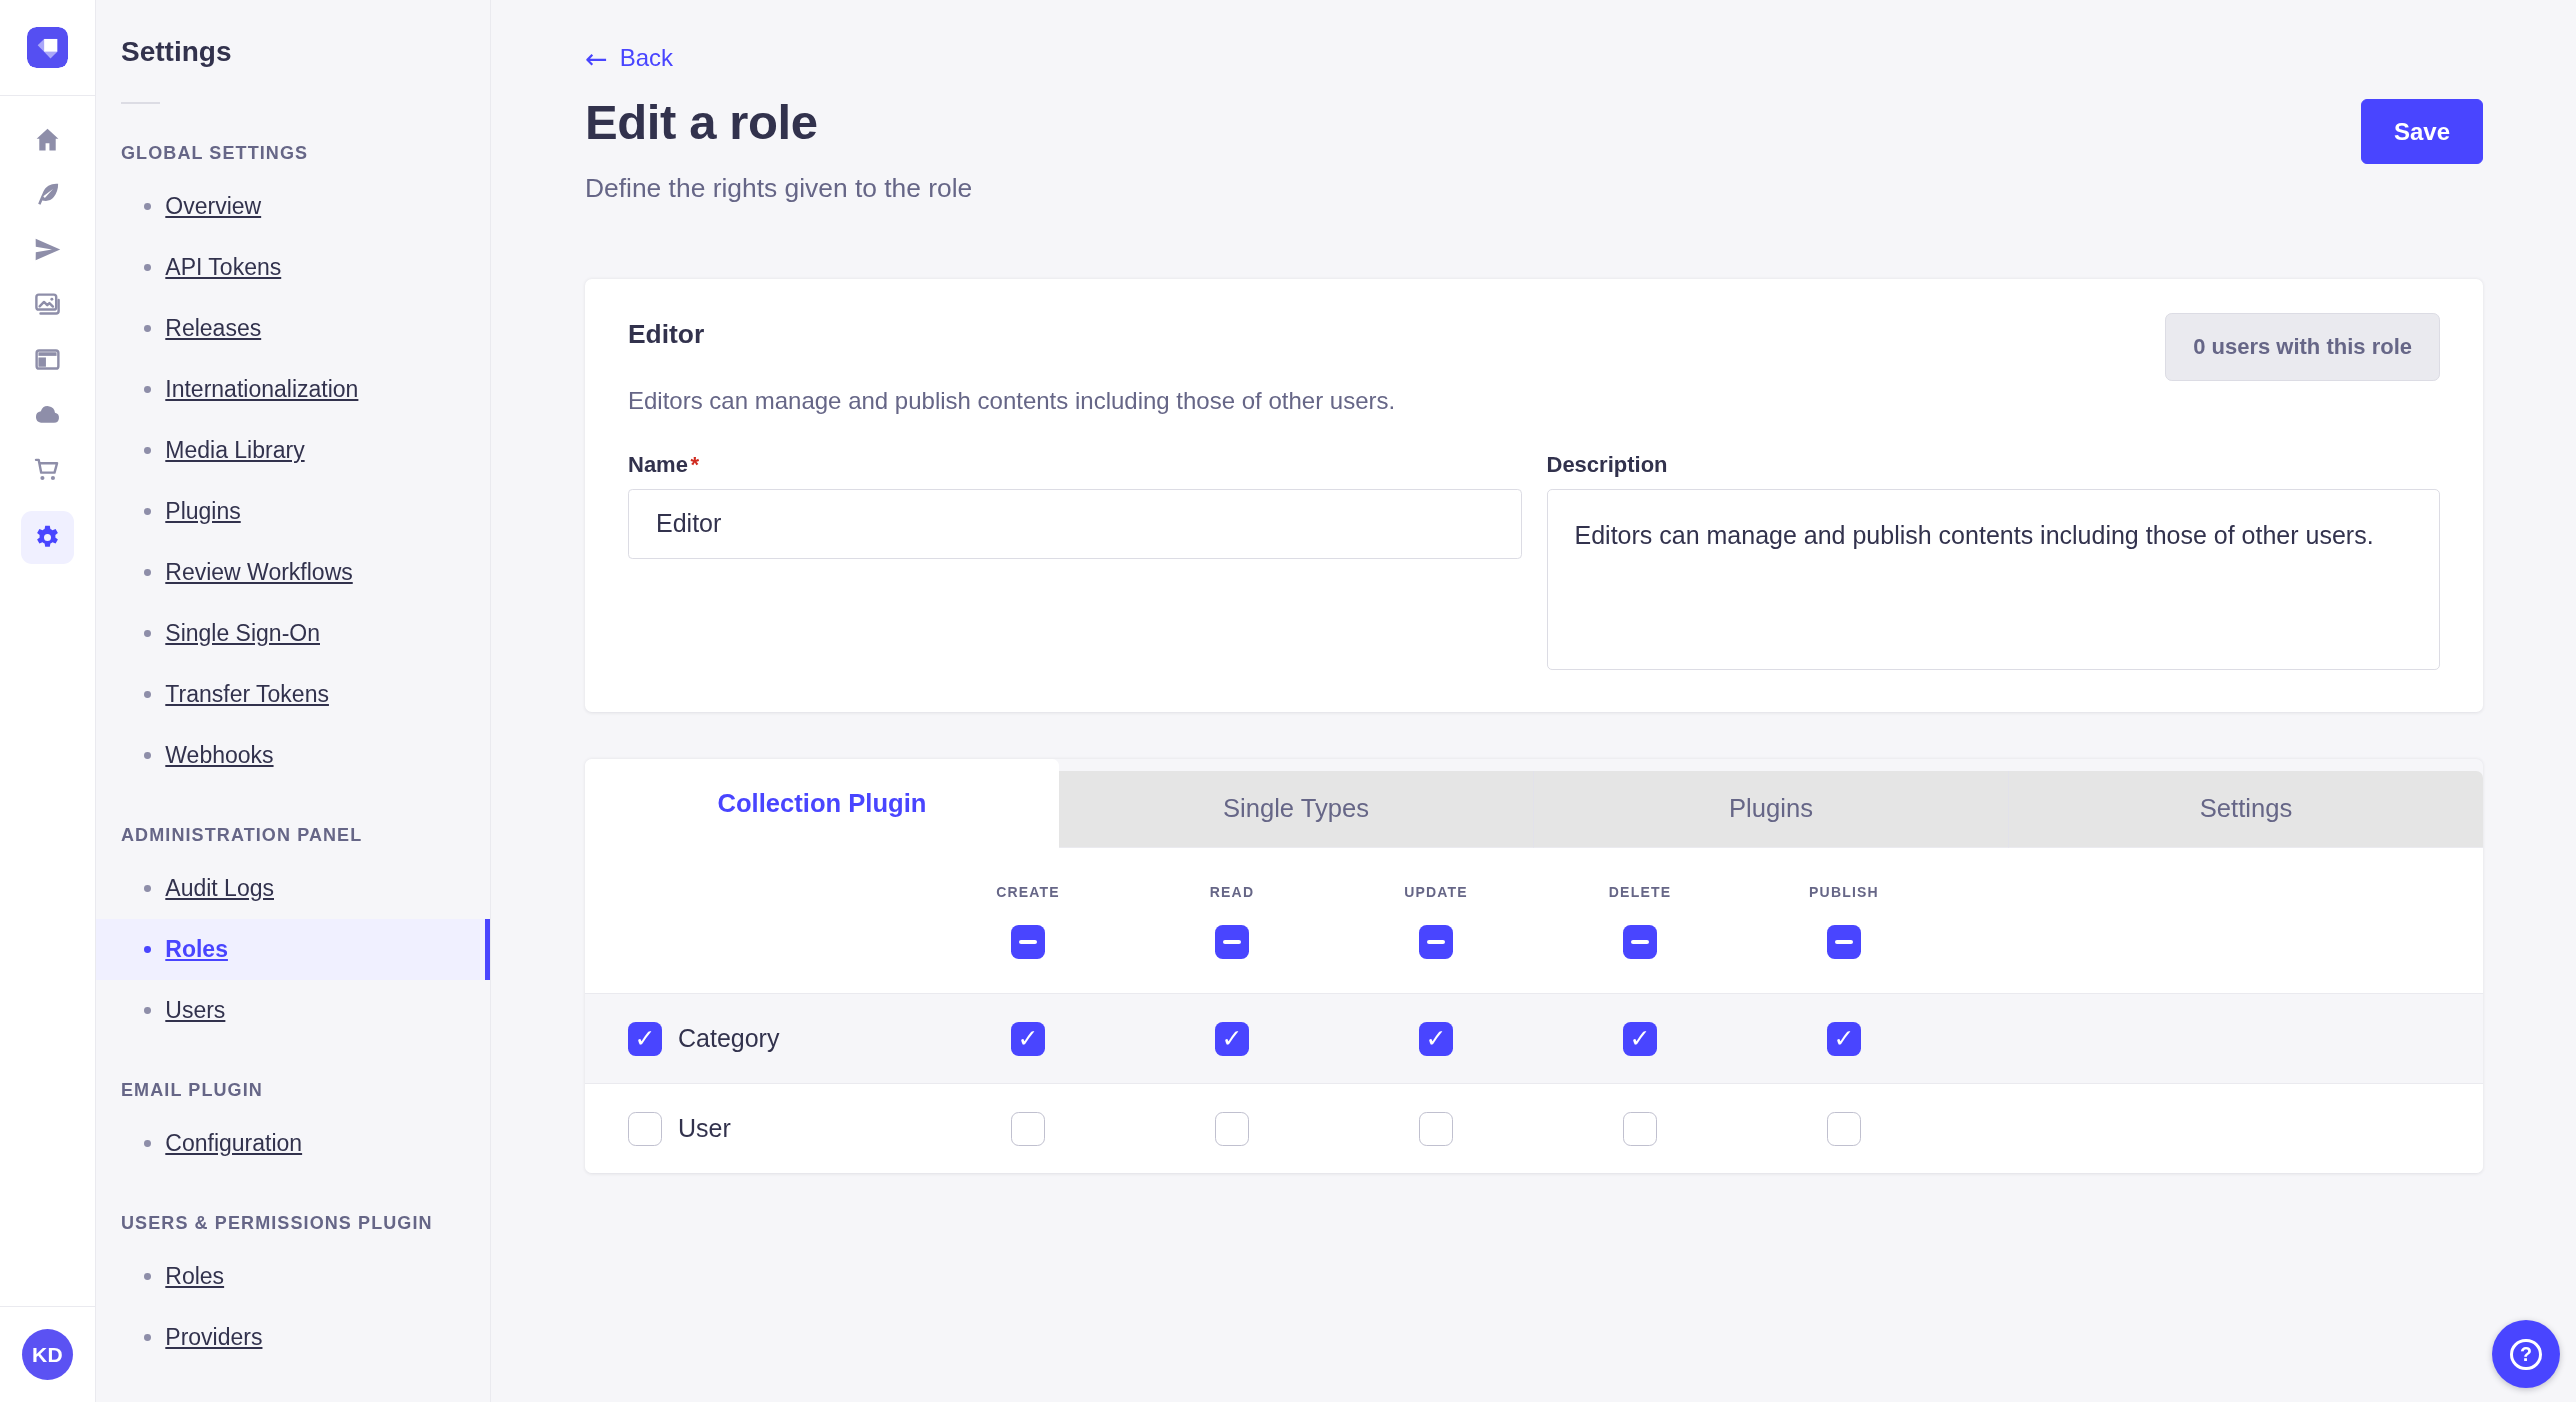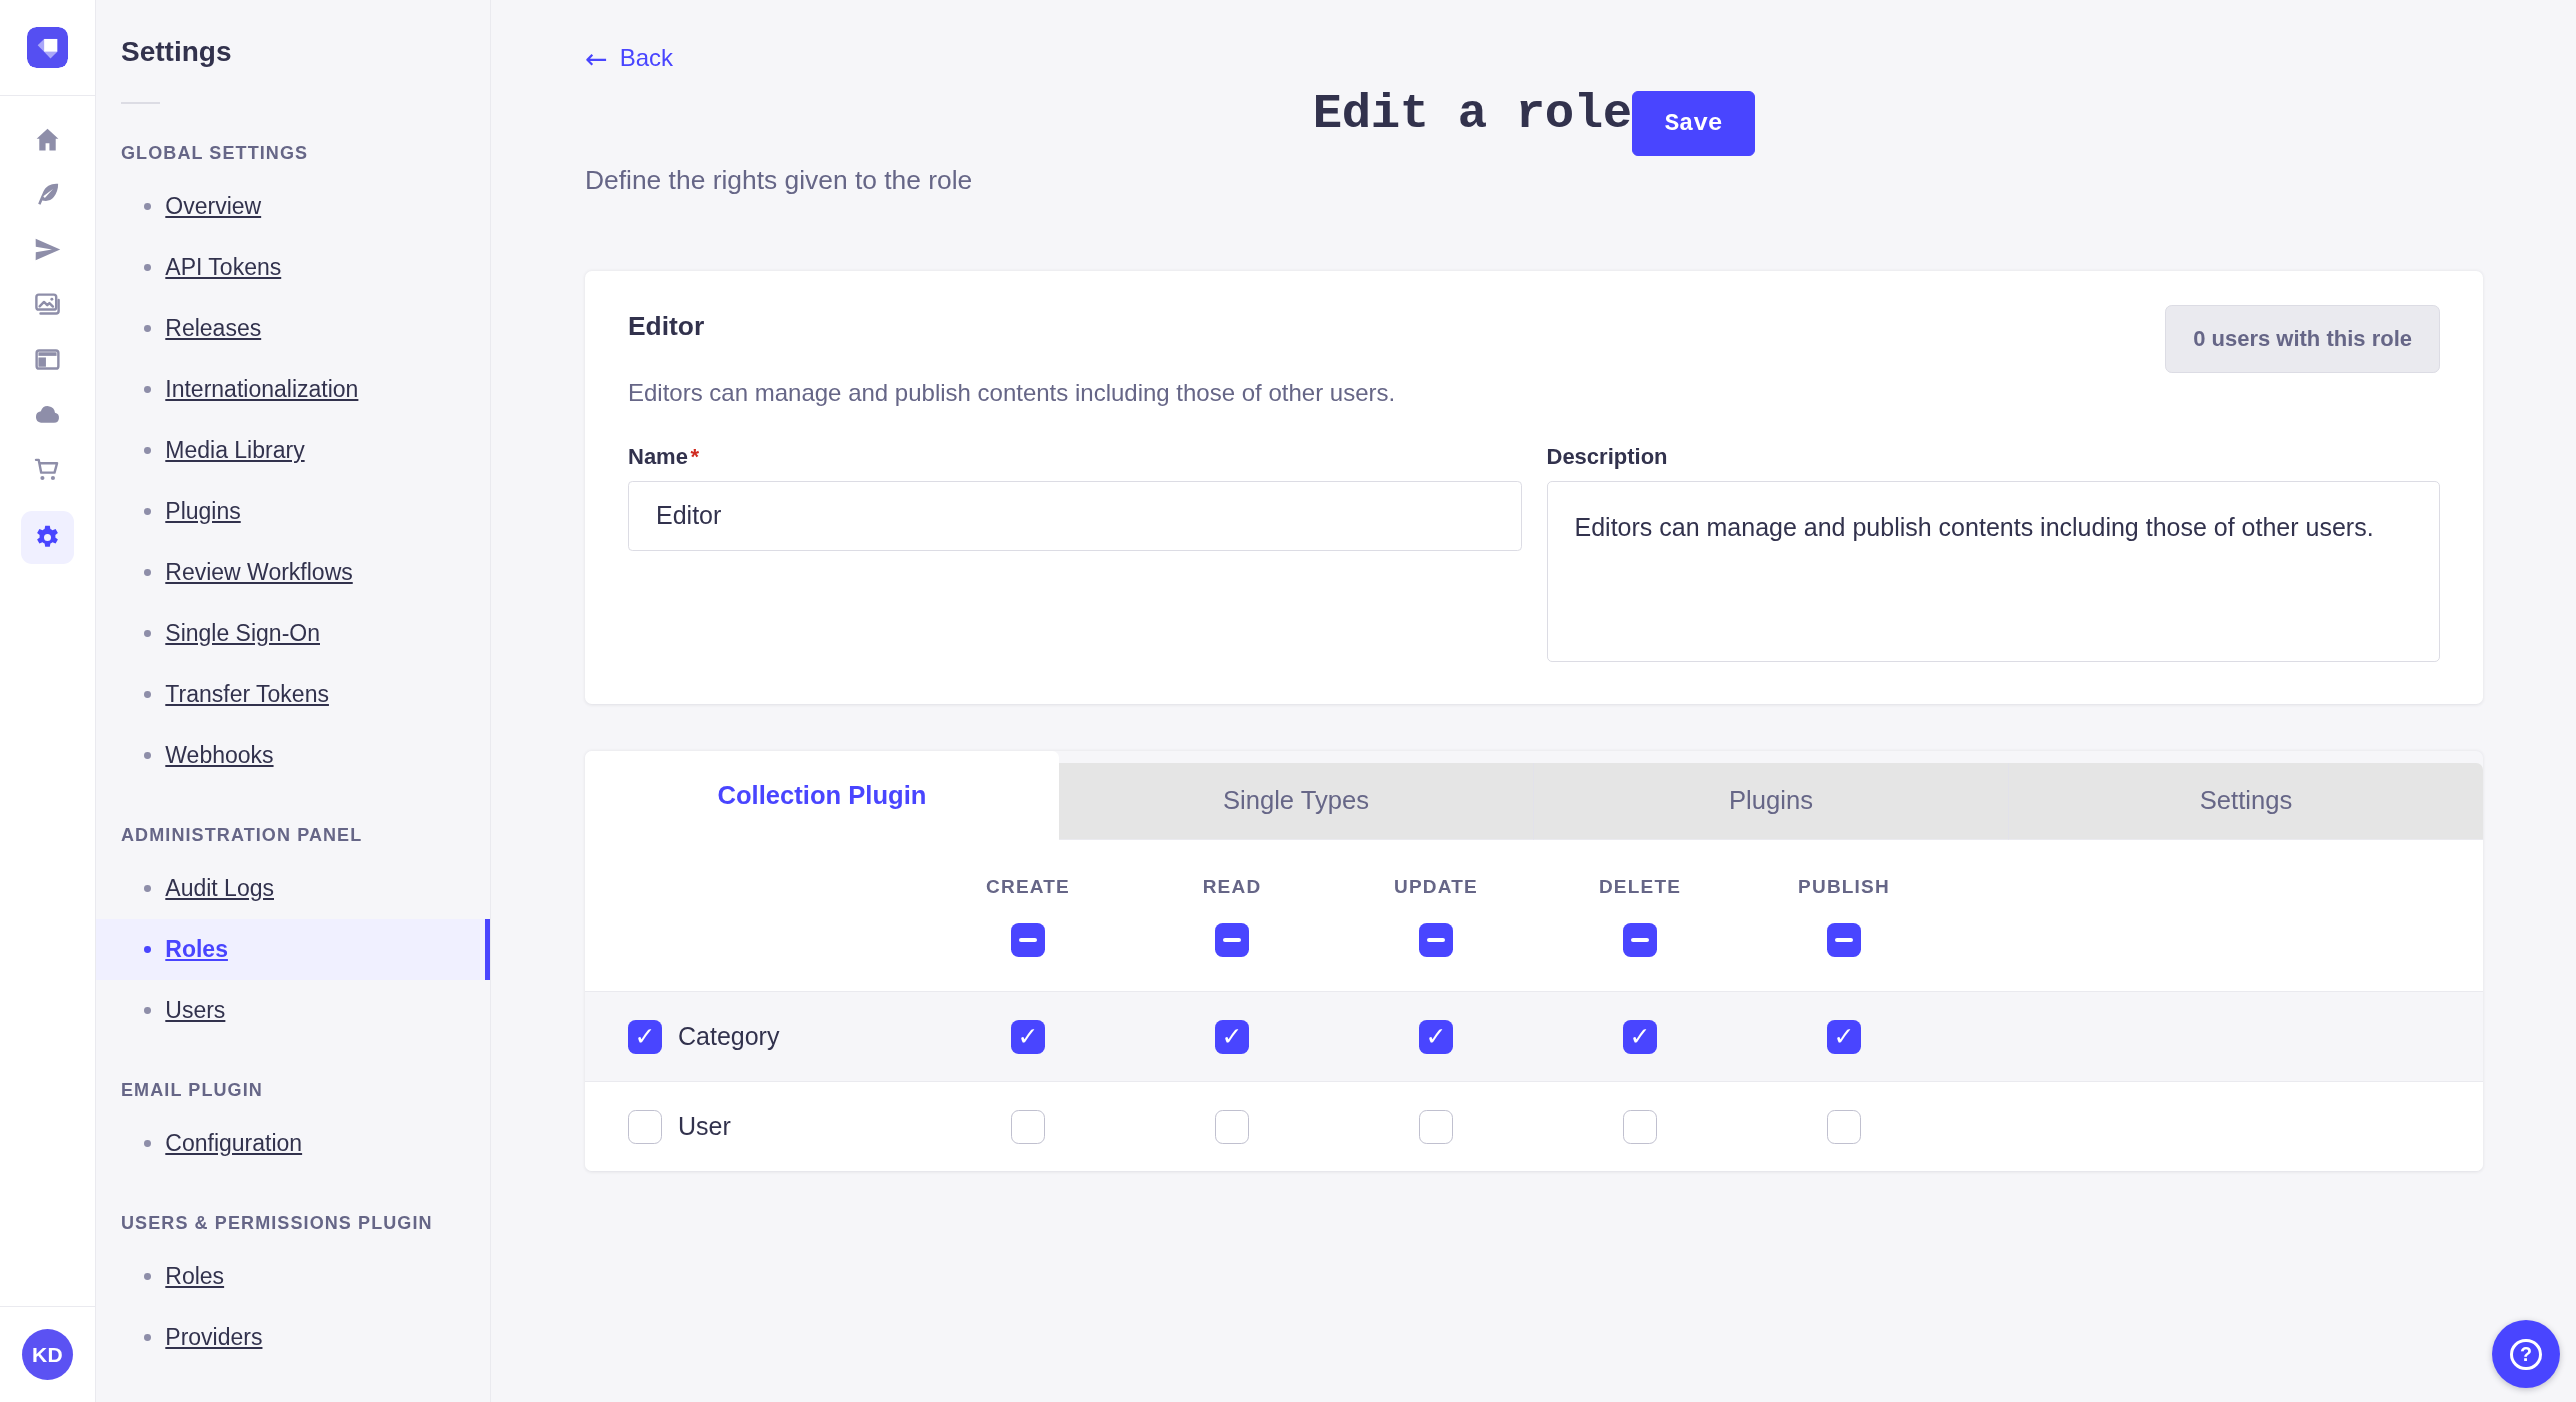--- a/index.html
+++ b/index.html
@@ -42,21 +42,21 @@
   .item{position:relative;height:61px;display:flex;align-items:center;padding-left:48px;gap:14.5px;font-size:23px;color:var(--text-dark);cursor:pointer;text-decoration:underline;}
   .item .dot{width:6.8px;height:6.8px;border-radius:50%;background:var(--icon-grey);flex:none;}
   .item.active{background:var(--primary-bg);color:var(--primary);font-weight:600;}
   .item.active .dot{background:var(--primary);}
   .item.active::after{content:"";position:absolute;right:0;top:0;bottom:0;width:5.1px;background:var(--primary);}
 
   
   .main{position:absolute;left:492px;top:0;right:0;bottom:0;padding:0 93px;overflow:hidden;}
   .back{display:inline-flex;align-items:center;gap:12px;margin-top:44px;color:var(--primary);font-size:24px;font-weight:500;cursor:pointer;text-decoration:none;}
   .back .arr{font-size:27px;line-height:1;font-family:"DejaVu Sans",sans-serif;}
-  .title-row{display:flex;justify-content:center;align-items:flex-start;margin-top:14px;font-family:Liberation Mono, monospace;}
+  .title-row{display:flex;justify-content:space-between;align-items:flex-start;margin-top:22px;}
   .title-row h2{font-size:49px;font-weight:700;letter-spacing:-0.4px;color:var(--text-dark);}
   .save-btn{background:var(--primary);color:#fff;border:0.9px solid var(--primary);border-radius:6px;height:65px;padding:0 32px;font-size:24px;font-weight:600;font-family:inherit;cursor:pointer;margin-top:5.1px;}
   .subtitle{font-size:26.4px;color:var(--text-grey);margin-top:8.5px;}
 
   .card{background:#fff;border-radius:6.8px;box-shadow:0 0.9px 3.4px rgba(33,33,52,.1);}
 
   
   .role-card{margin-top:75px;padding:34px 43px 39px;}
   .role-head{display:flex;justify-content:space-between;align-items:flex-start;}
   .role-head h3{font-size:26.4px;font-weight:700;color:var(--text-dark);margin-top:6.8px;}
@@ -72,21 +72,21 @@
   .perm-card{margin-top:47px;border-radius:6.8px;box-shadow:0 0.9px 3.4px rgba(33,33,52,.1);}
   .tabbar{display:flex;height:89px;}
   .tab{flex:1;display:flex;align-items:center;justify-content:center;font-size:25.6px;cursor:pointer;}
   .tab.active{background:#fff;border-radius:6.8px 6.8px 0 0;color:var(--primary);font-weight:600;}
   .tab:not(.active){align-self:flex-end;height:77px;background:#e5e5e5;border-bottom:0.9px solid var(--border);color:var(--text-grey);font-weight:500;}
   .tab:not(.active)+.tab:not(.active){border-left:0.9px solid #e2e2ea;}
   .tab:last-child{border-top-right-radius:6.8px;}
 
   .perm-grid{display:grid;grid-template-columns:341px 204px 204px 204px 204px 204px 1fr;align-items:center;}
   .perm-head{background:#fff;padding:36px 0 34px;}
-  .perm-head .col-label{font-size:19px;font-weight:600;letter-spacing:1.2px;color:var(--text-grey);text-transform:uppercase;text-align:center;}
+  .perm-head .col-label{font-size:14px;font-weight:600;letter-spacing:1.2px;color:var(--text-grey);text-transform:uppercase;text-align:center;}
   .perm-head .hrow2{margin-top:25.6px;}
   .ccell{display:flex;justify-content:center;}
 
   .perm-row{height:90px;border-top:0.9px solid var(--border);background:#fff;}
   .perm-row.striped{background:var(--page-bg);}
   .perm-row:last-child{border-radius:0 0 6.8px 6.8px;}
   .name-cell{display:flex;align-items:center;gap:16px;padding-left:43px;}
   .row-label{font-size:25px;color:var(--text-dark);}
 
   

